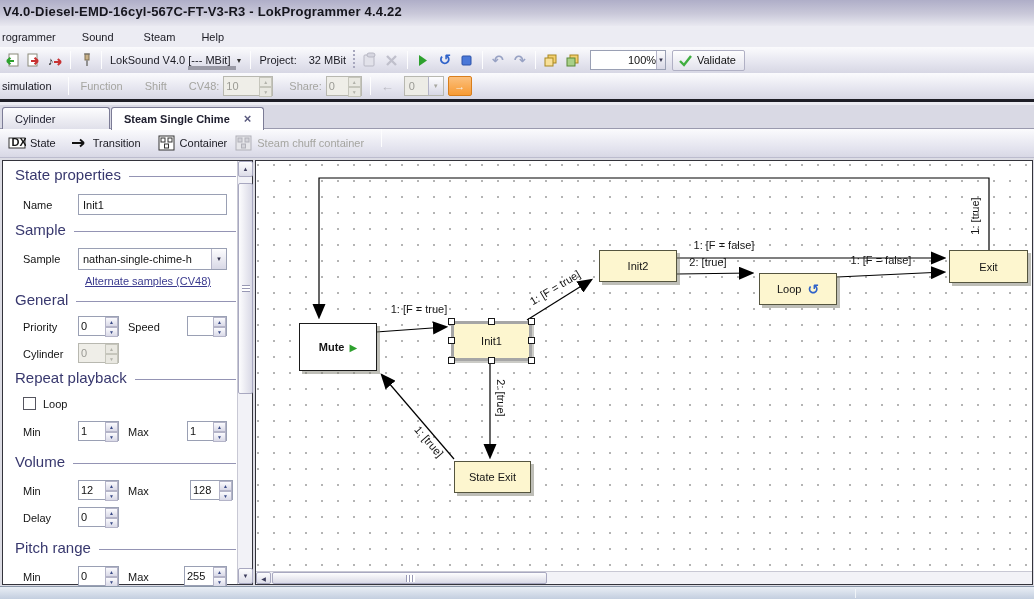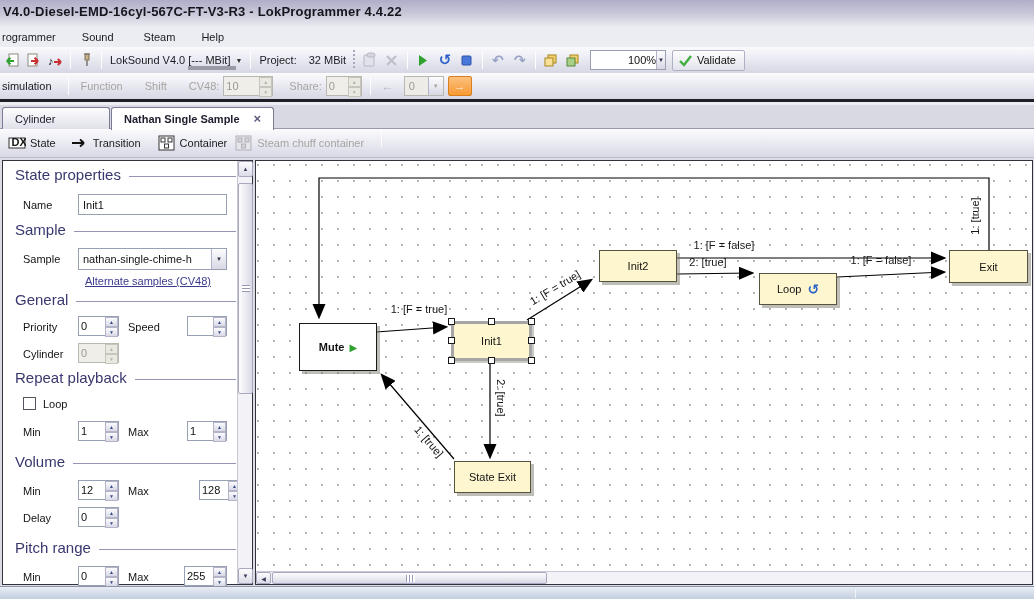--- a/index.html
+++ b/index.html
@@ -286,21 +286,21 @@
 </div>
 
 <div class="darkrule1"></div>
 <div class="gapband"></div>
 
 <div class="tabbar">
   <div class="tab" style="left:2px;width:108px">
     <span>Cylinder</span>
   </div>
   <div class="tab active" style="left:111px">
-    <span>Nathan Single Sample</span>
+    <span>Steam Single Chime</span>
     <span class="tabclose">×</span>
   </div>
 </div>
 
 <div class="docbar">
   <div class="docitem">
     <span class="ico">
       <svg width="18" height="14">
           <rect x="1" y="2" width="16" height="10" fill="#fff" stroke="#333"></rect>
           <text x="3.5" y="10" font-size="7" font-weight="bold">DX</text>
@@ -420,21 +420,21 @@
     </div>
     <div class="plbl" style="left:20px;top:324px">Min</div>
     <span class="spin" style="left:75px;top:319px;width:41px">
       <input value="12" style="">
       <span class="ud">
           <span>▲</span>
           <span>▼</span>
         </span>
     </span>
     <div class="plbl" style="left:125px;top:324px">Max</div>
-    <span class="spin" style="left:196px;top:319px;width:43px">
+    <span class="spin" style="left:187px;top:319px;width:43px">
       <input value="128" style="">
       <span class="ud">
           <span>▲</span>
           <span>▼</span>
         </span>
     </span>
     <div class="plbl" style="left:20px;top:351px">Delay</div>
     <span class="spin" style="left:75px;top:346px;width:41px">
       <input value="0" style="">
       <span class="ud">

